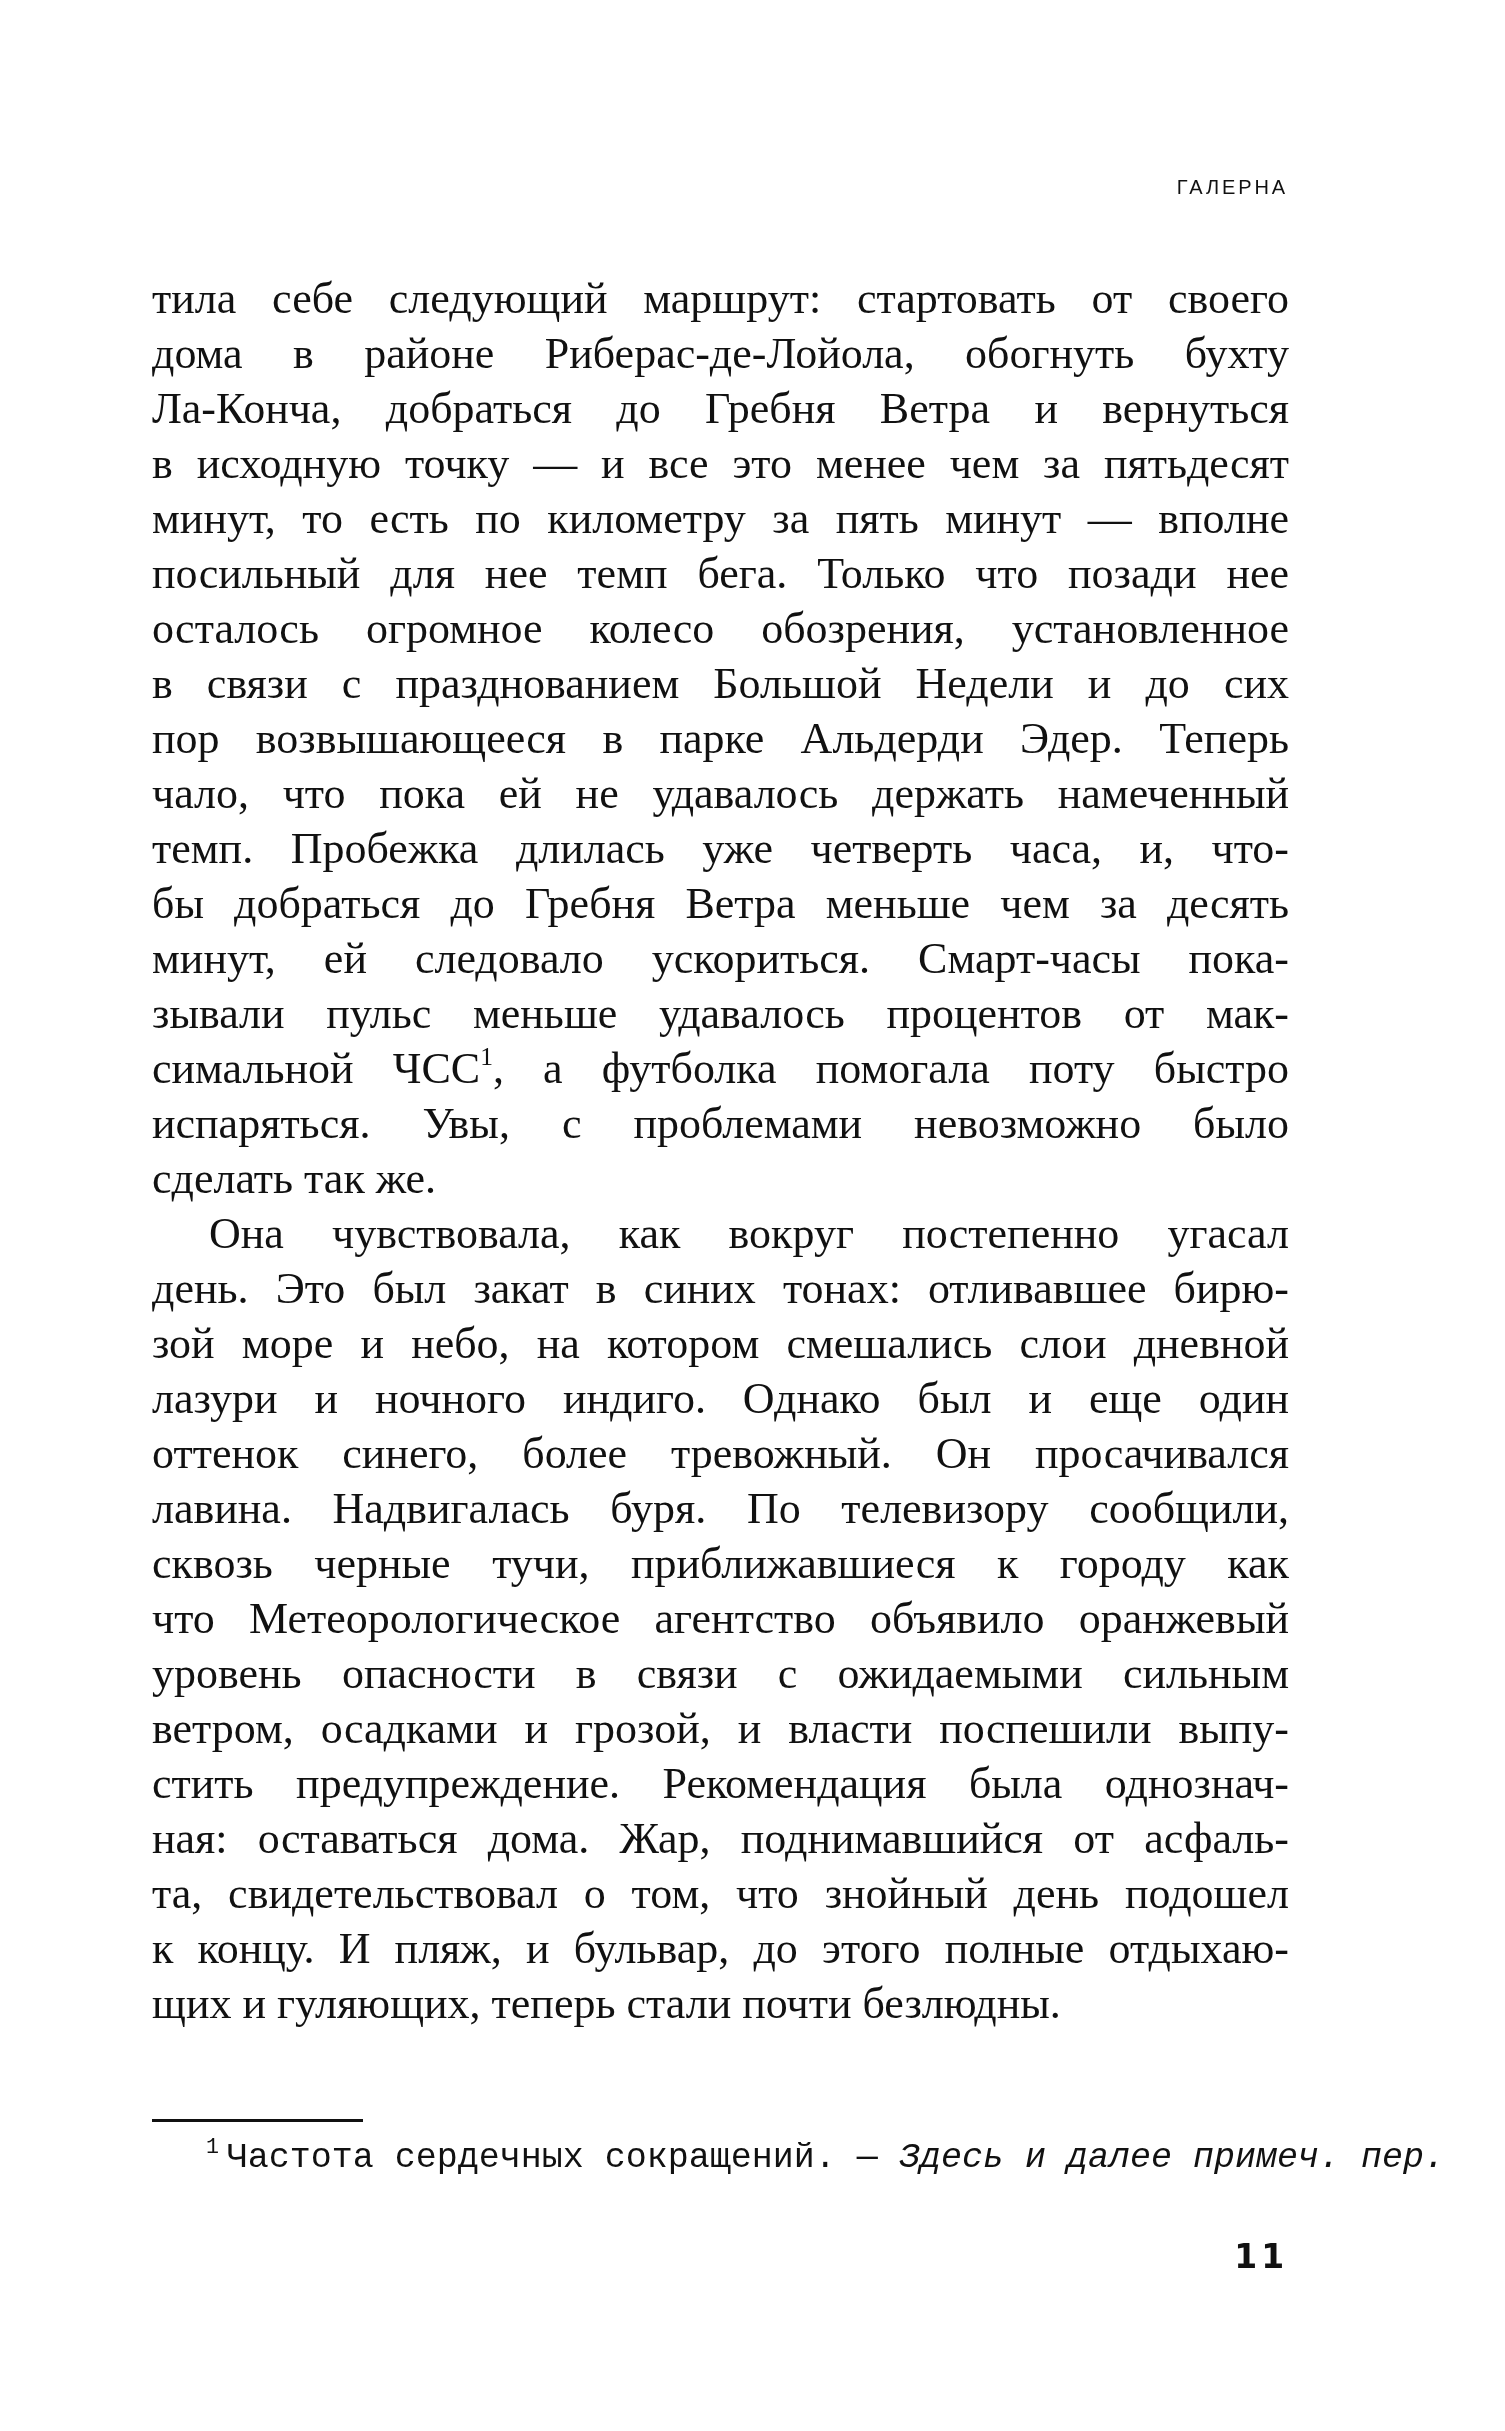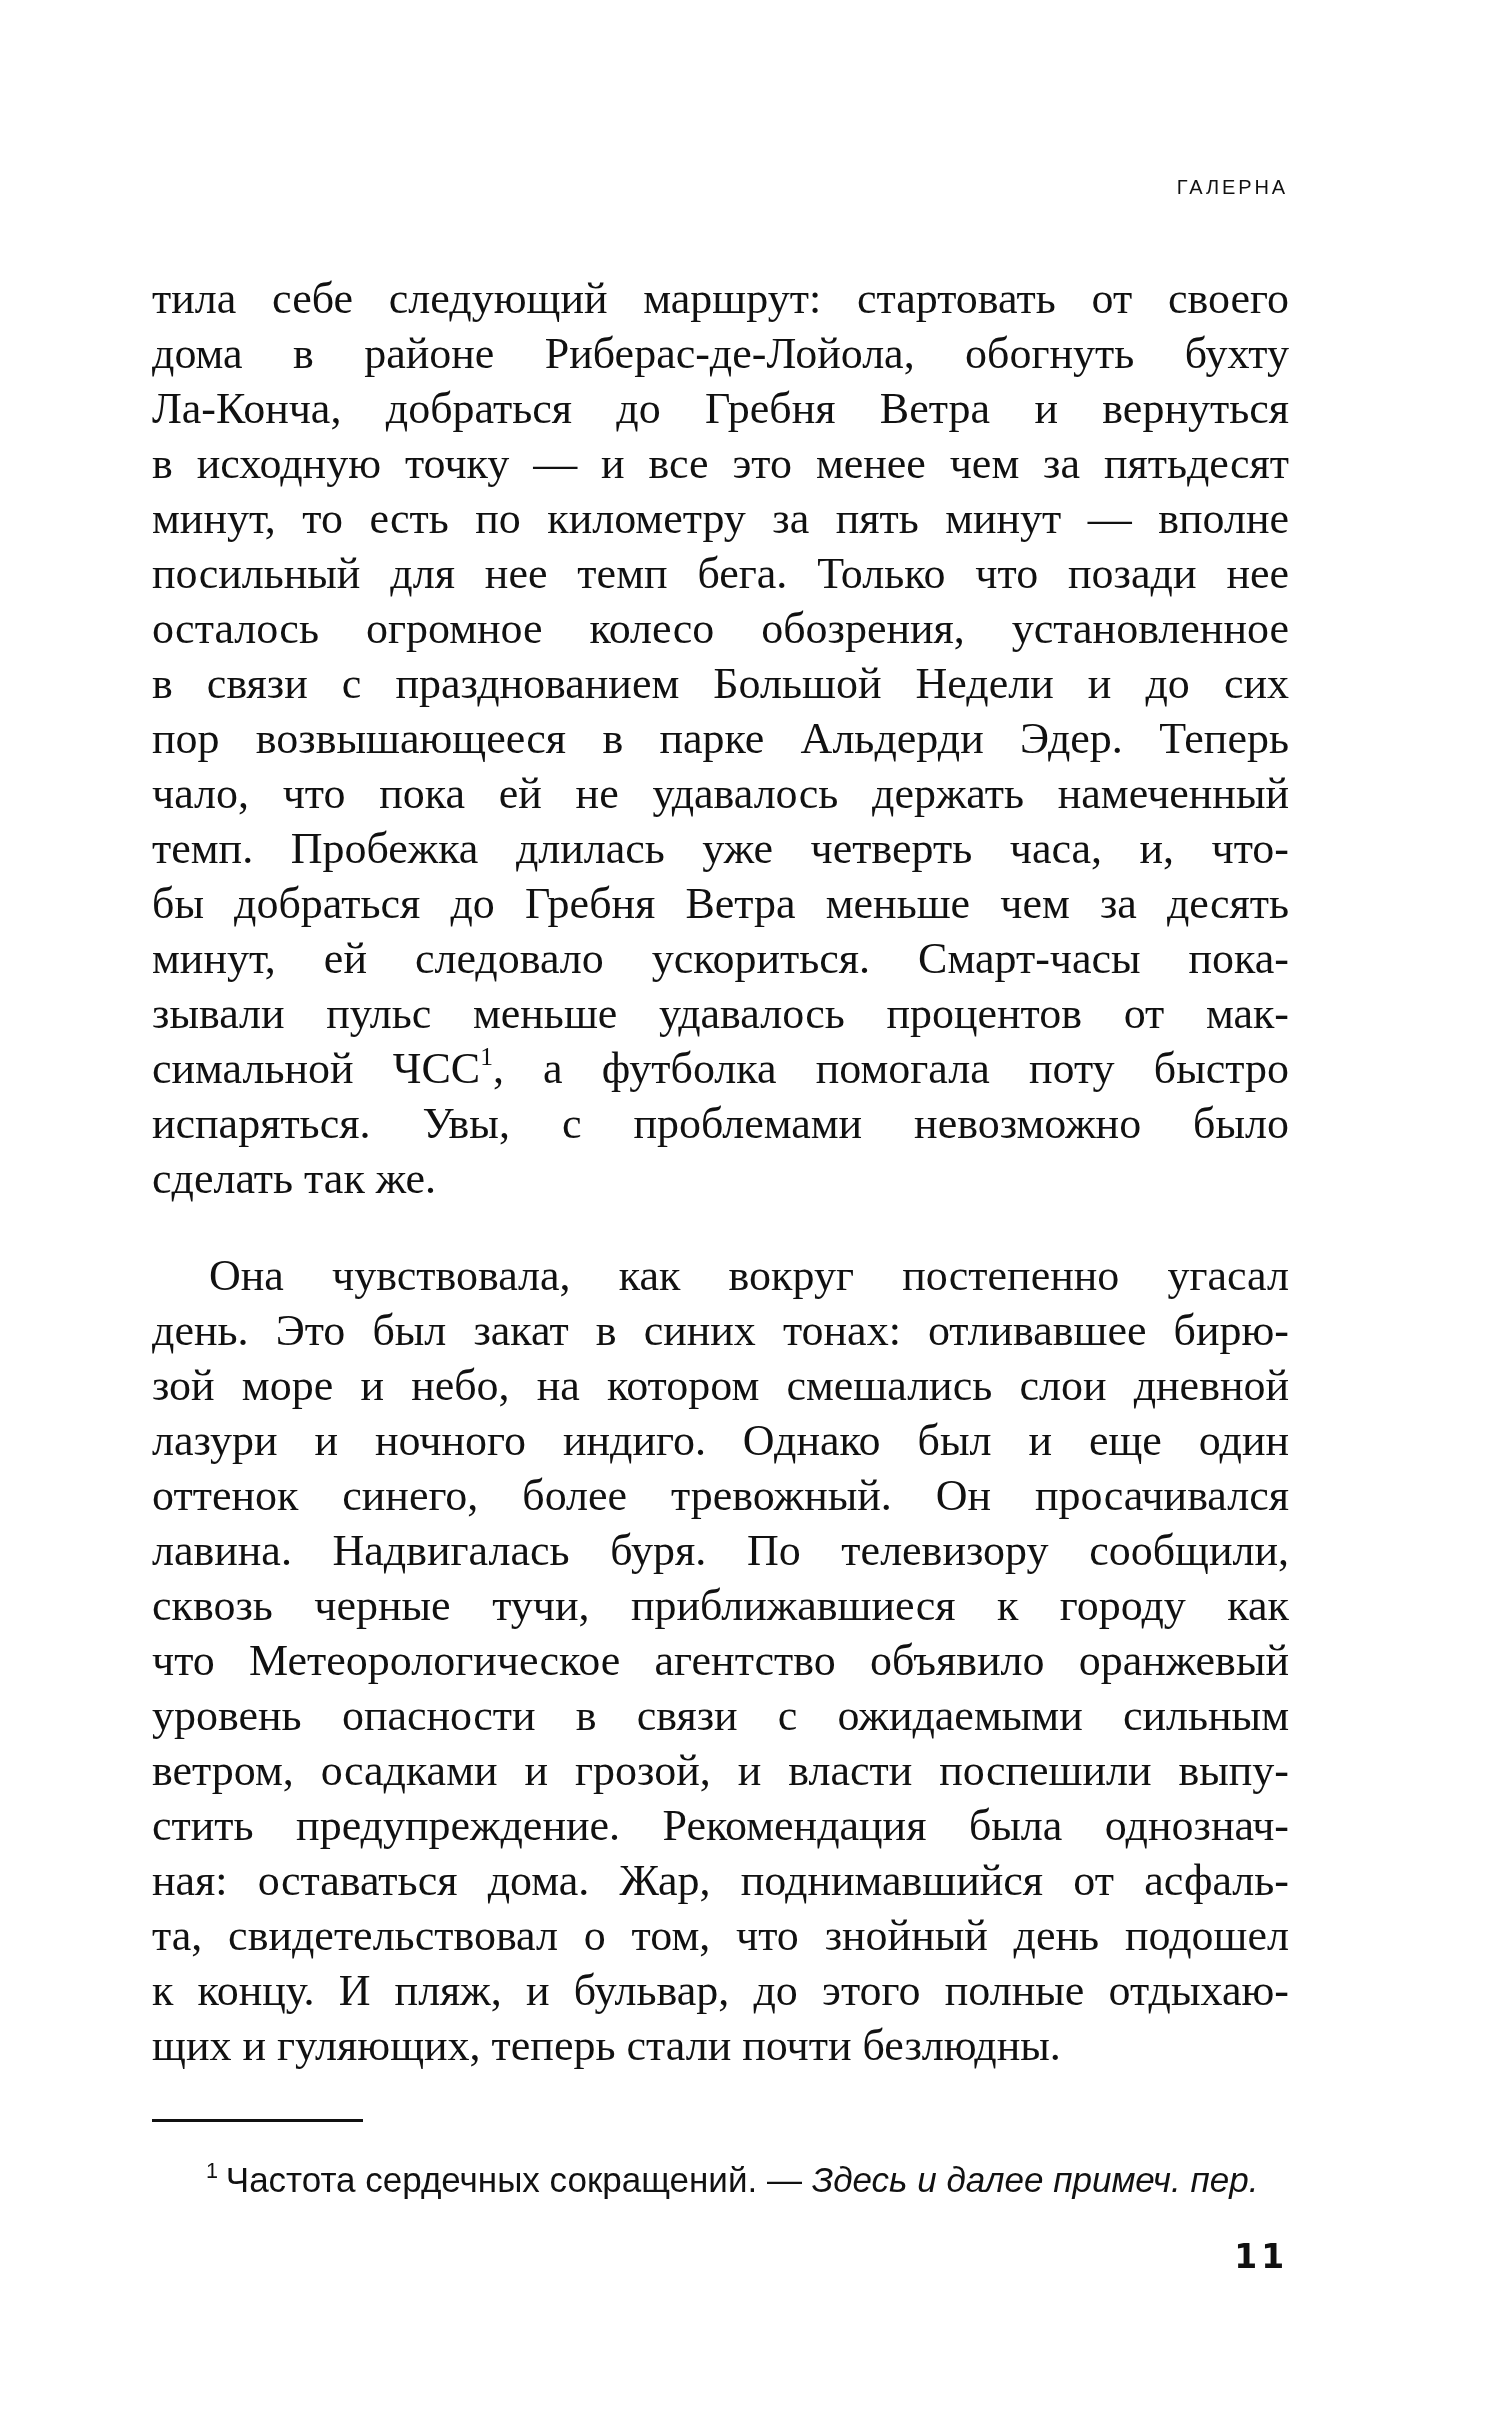--- a/index.html
+++ b/index.html
@@ -7,26 +7,26 @@
   .running-head {
     position: absolute; top: 176px; right: 218px;
     font-family: Liberation Sans, sans-serif; font-size: 20px; letter-spacing: 2.9px; font-weight: 500;
   }
   .body-text {
     position: absolute; left: 152px; top: 271px; width: 1137px;
     font-family: "Liberation Serif", serif; font-size: 44px; line-height: 55px;
   }
   .line { display: block; text-align: justify; text-align-last: justify; white-space: nowrap; height: 55px; }
   .line.last { text-align-last: left; }
-  .line.indent { padding-left: 57px; margin-top: 42px; }
+  .line.indent { padding-left: 57px; }
   sup.fn { font-size: 25.5px; vertical-align: 17.6px; line-height: 0; }
   .footnote-rule { position: absolute; left: 152px; top: 2119px; width: 211px; height: 2.9px; background: #111; }
   .footnote {
     position: absolute; left: 206px; top: 2135px; width: 1088px;
-    font-family: Liberation Sans, sans-serif; font-size: 35px; white-space: nowrap; margin-top: 23px;
+    font-family: Liberation Mono, monospace; font-size: 35px; white-space: nowrap;
   }
   .footnote .num { font-size: 21.6px; vertical-align: 13.7px; margin-right: 7.8px; }
   .footnote em { font-style: italic; }
   .page-number {
     position: absolute; top: 2237px; right: 218px;
     font-family: "DejaVu Sans", sans-serif; font-weight: bold; font-size: 33px; letter-spacing: 3.9px;
   }
 </style>
 </head>
 <body>

